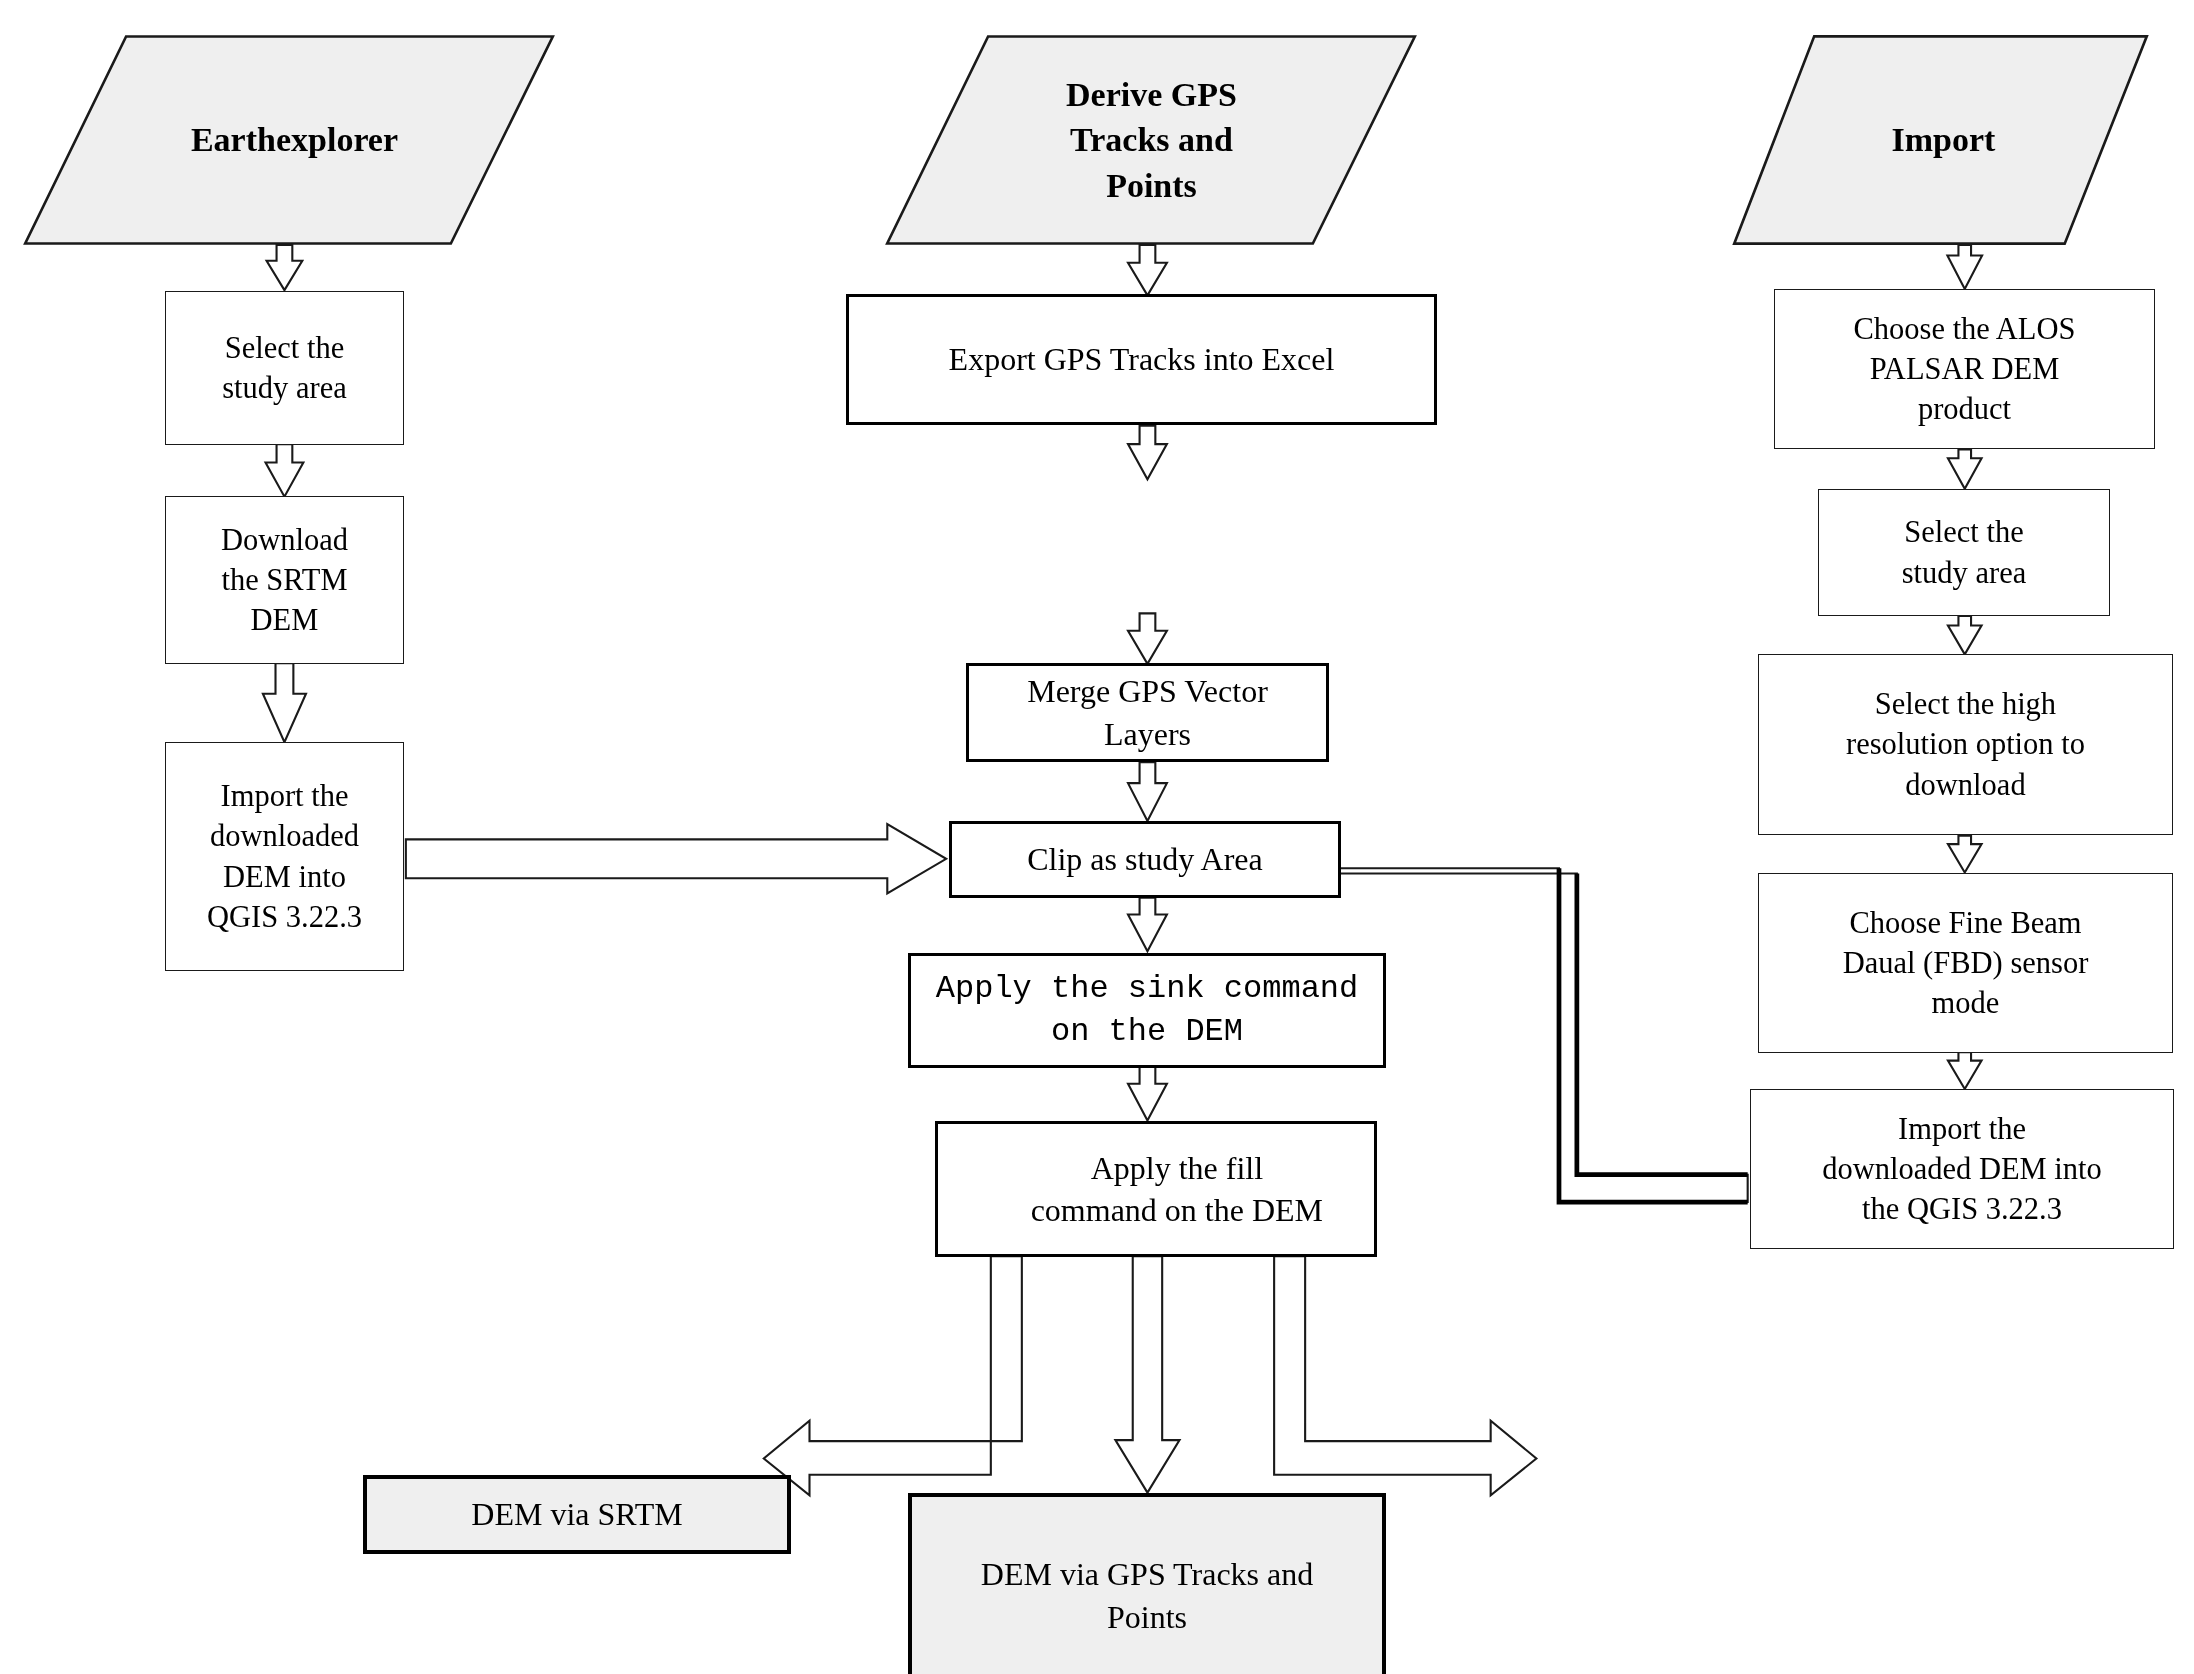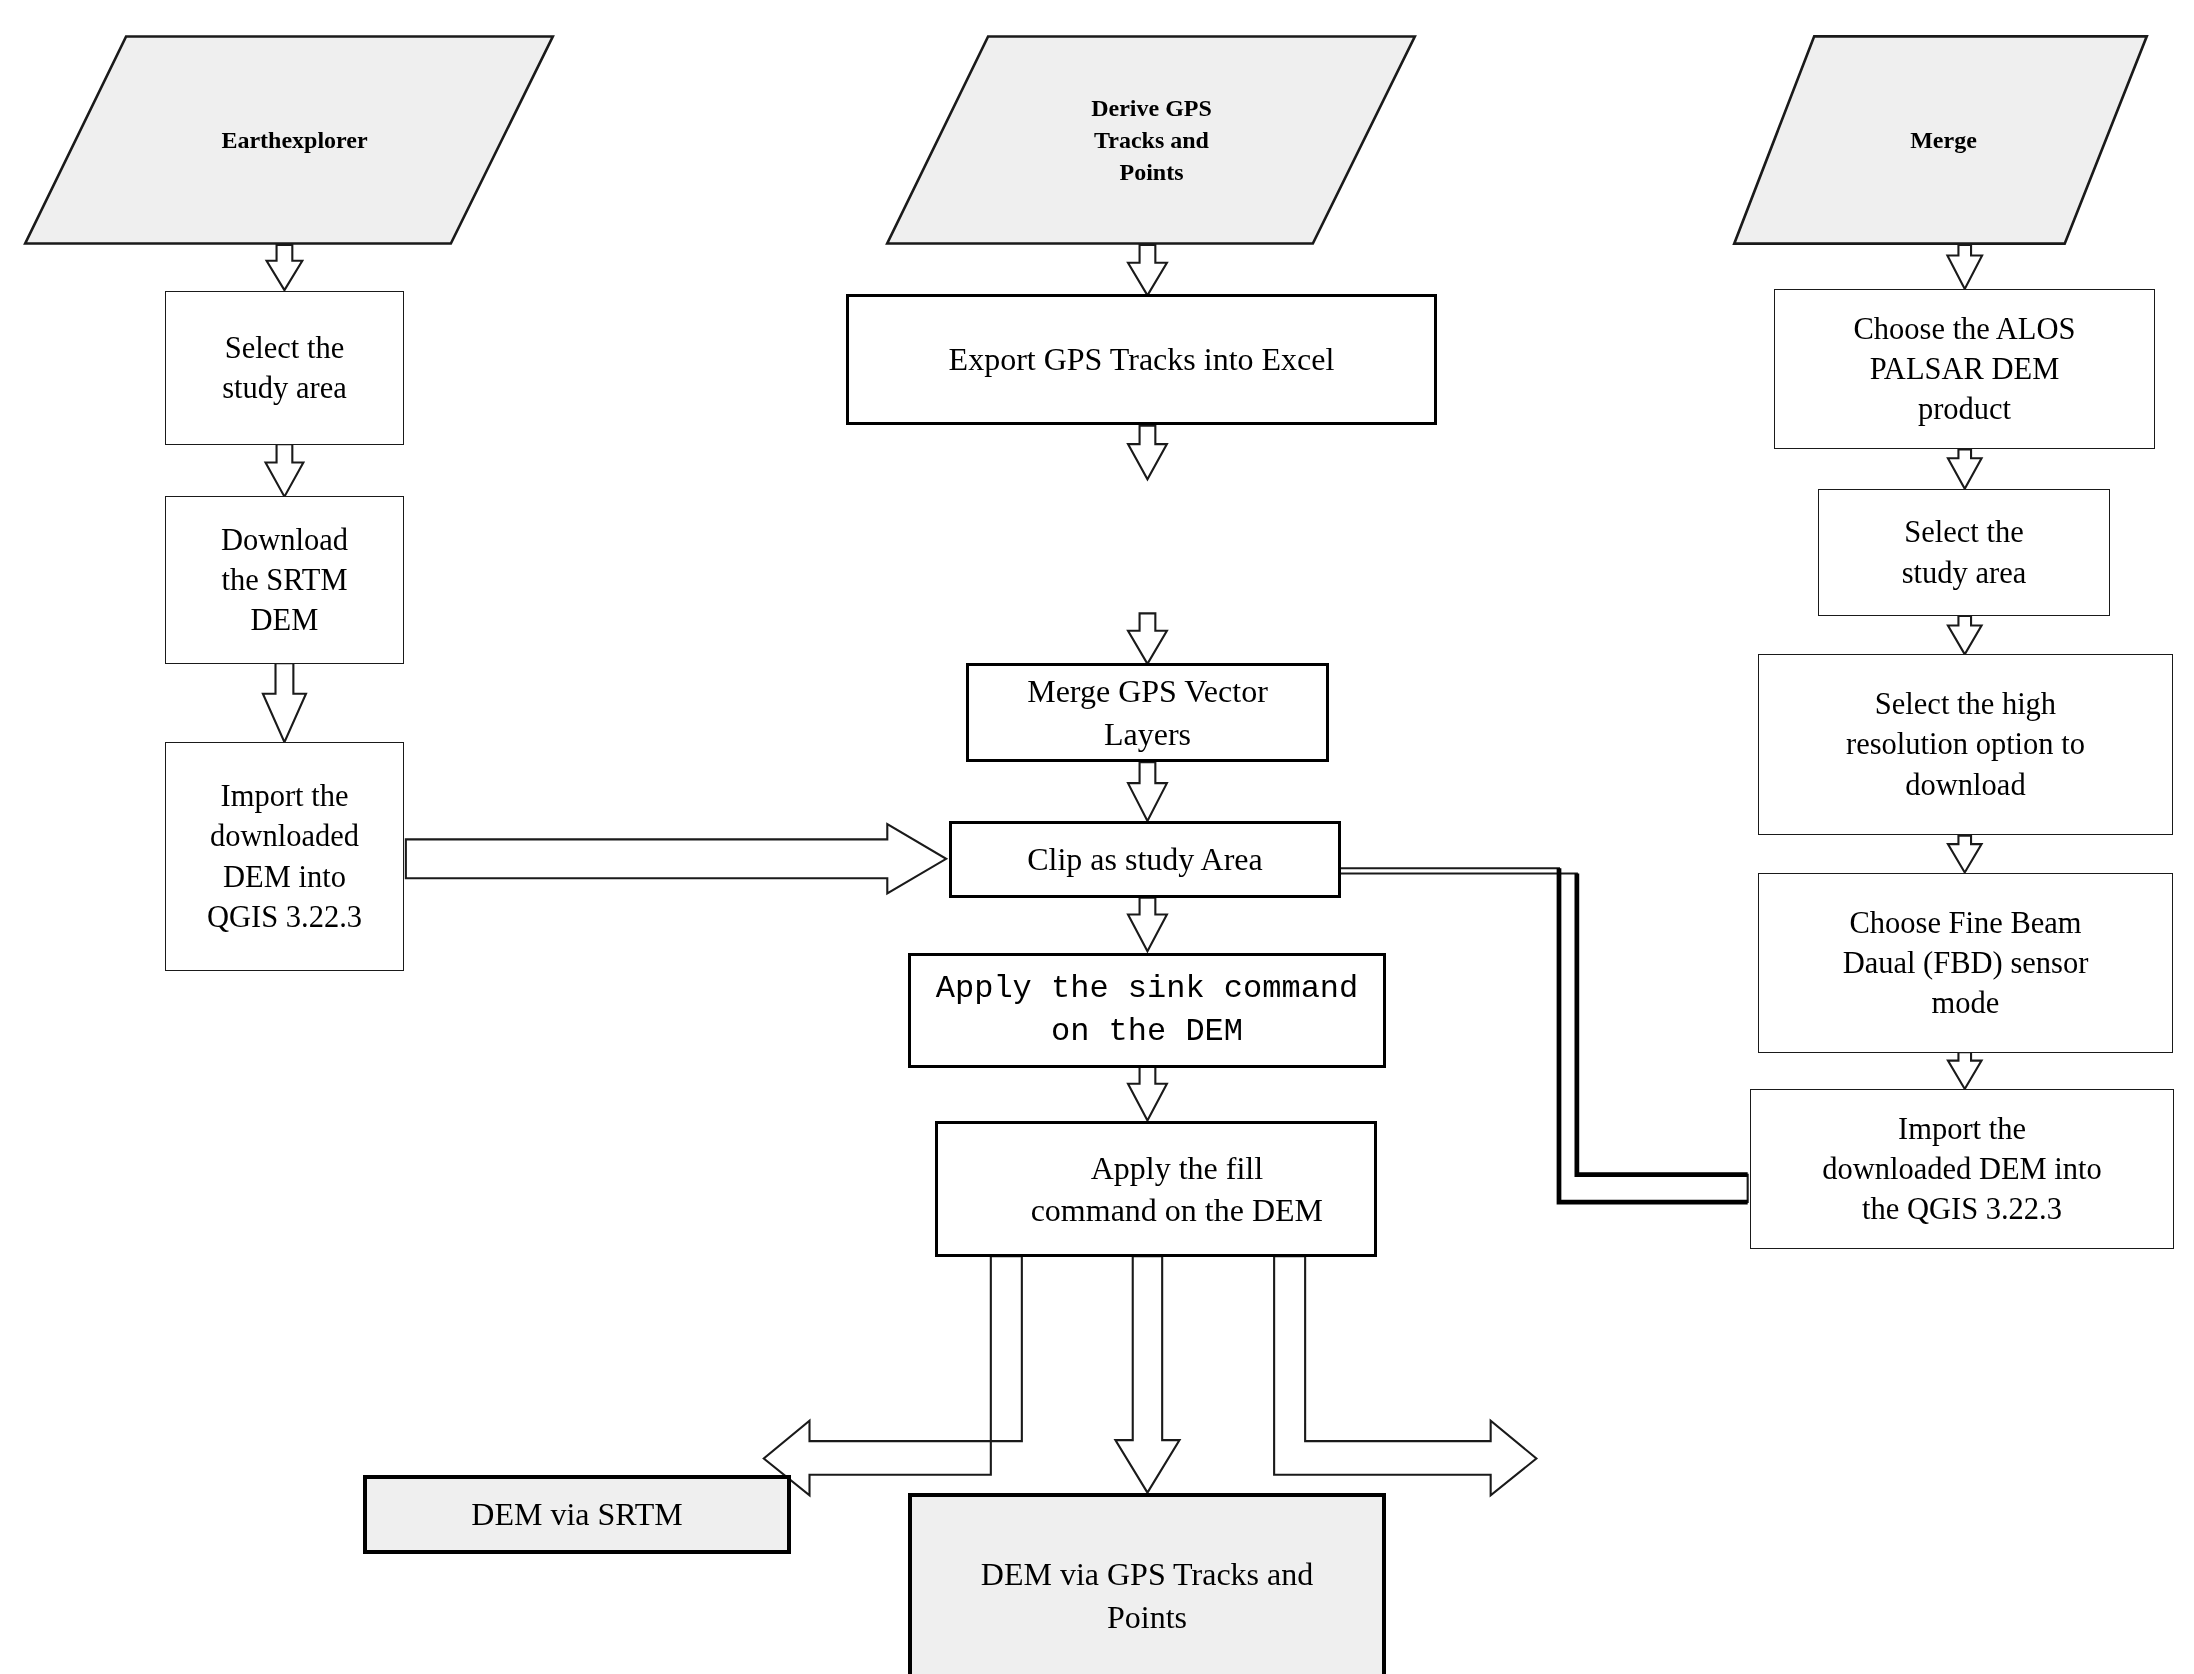--- a/index.html
+++ b/index.html
@@ -61,21 +61,21 @@
   .para-label {
     position: absolute;
     display: flex;
     align-items: center;
     justify-content: center;
     text-align: center;
     font-weight: bold;
     color: #000000;
     line-height: 1.34;
   }
-  .fs-lg  { font-size: 24px; }
+  .fs-lg  { font-size: 34px; }
   .fs-md  { font-size: 32px; }
   .fs-sm  { font-size: 30.5px; }
 </style>
 </head>
 <body>
 
 <div id="canvas">
 
   <svg class="layer" viewBox="0 0 4174 3185">
 
@@ -168,21 +168,21 @@
     </svg>
     <div class="para-label fs-lg" style="left:58px; top:0; width:421px; height:216px; white-space:pre-line;">Derive GPS
 Tracks and
 Points</div>
   </div>
 
   <div class="para-wrap" style="left:1730px; top:32px; width:421px; height:216px;">
     <svg width="421" height="216" viewBox="0 0 800 410">
       <polygon points="160,8 792,8 636,402 8,402" fill="#efefef" stroke="#1a1a1a" stroke-width="5"></polygon>
     </svg>
-    <div class="para-label fs-lg" style="left:53px; top:0; width:321px; height:216px;">Merge</div>
+    <div class="para-label fs-lg" style="left:53px; top:0; width:321px; height:216px;">Import</div>
   </div>
 
   <div class="node proc-thin fs-sm" style="left:165px; top:291px; width:239px; height:154px; white-space:pre-line;">Select the
 study area</div>
 
   <div class="node proc-thin fs-sm" style="left:165px; top:496px; width:239px; height:168px; white-space:pre-line;">Download
 the SRTM
 DEM</div>
 
   <div class="node proc-thin fs-sm" style="left:165px; top:742px; width:239px; height:229px; white-space:pre-line;">Import the

